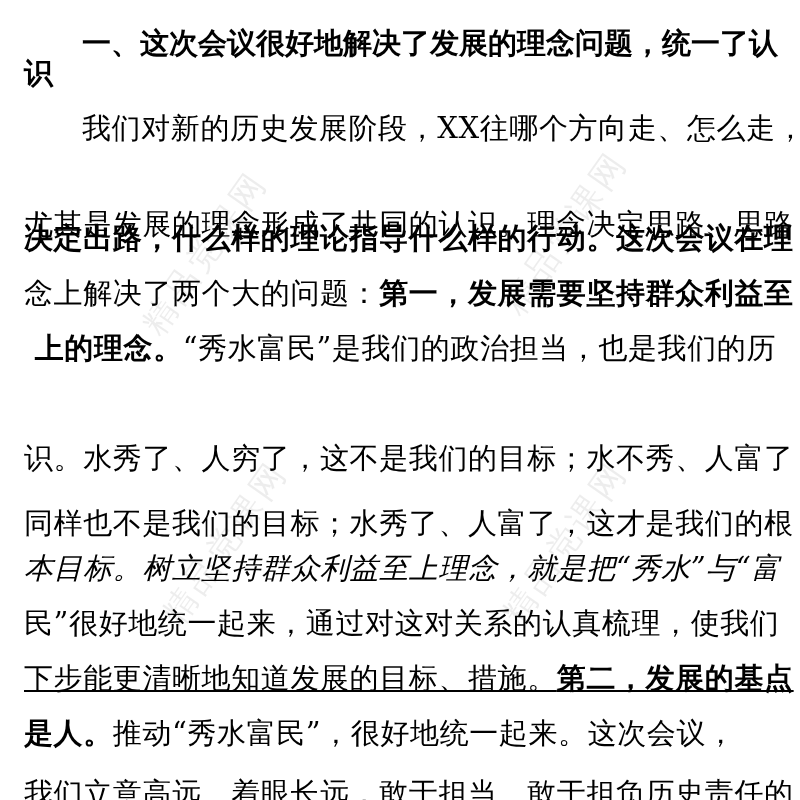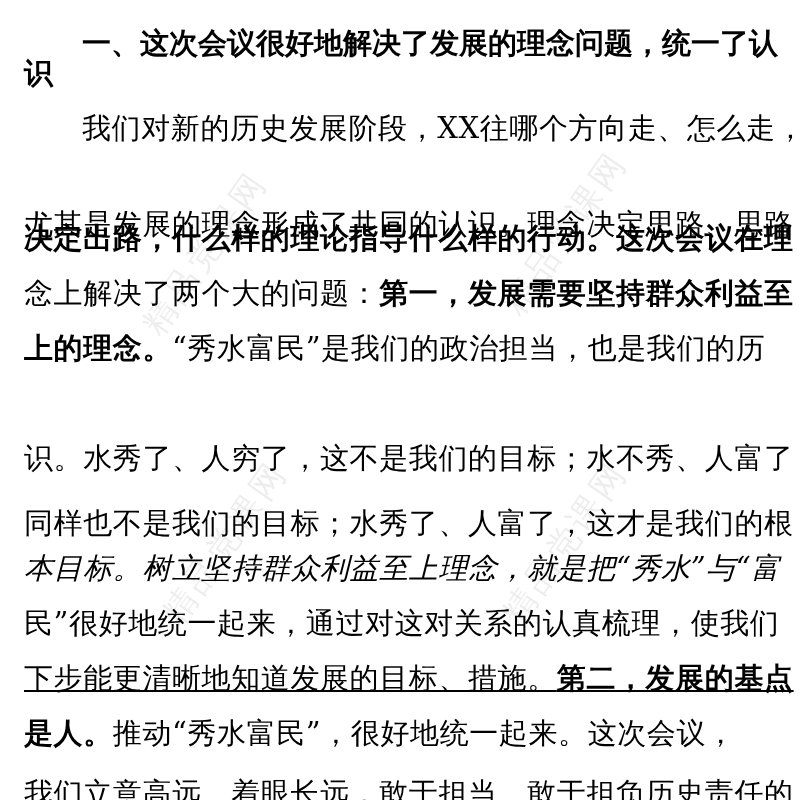--- a/index.html
+++ b/index.html
@@ -48,21 +48,21 @@
   </div>
   <div class="line" style="top:165px;margin-top:41px;">
     <span>尤其是发展的理念形成了共同的认识。理念决定思路、思路</span>
   </div>
   <div class="line" style="top:220px;font-weight:bold;">
     <span>决定出路，什么样的理论指导什么样的行动。这次会议在理</span>
   </div>
   <div class="line" style="top:275px;">
     <span>念上解决了两个大的问题：</span><span class="bold">第一，发展需要坚持群众利益至</span>
   </div>
-  <div class="line" style="top:330px;">
+  <div class="line" style="top:330px;text-align:right;">
     <span class="bold">上的理念。</span><span>“秀水富民”是我们的政治担当，也是我们的历</span>
   </div>
   <div class="line" style="top:440px;">
     <span>识。水秀了、人穷了，这不是我们的目标；水不秀、人富了，</span>
   </div>
   <div class="line" style="top:505px;">
     <span>同样也不是我们的目标；水秀了、人富了，这才是我们的根</span>
   </div>
   <div class="line" style="top:550px;font-style:italic;">
     <span>本目标。树立坚持群众利益至上理念，就是把“秀水”与“富</span>

